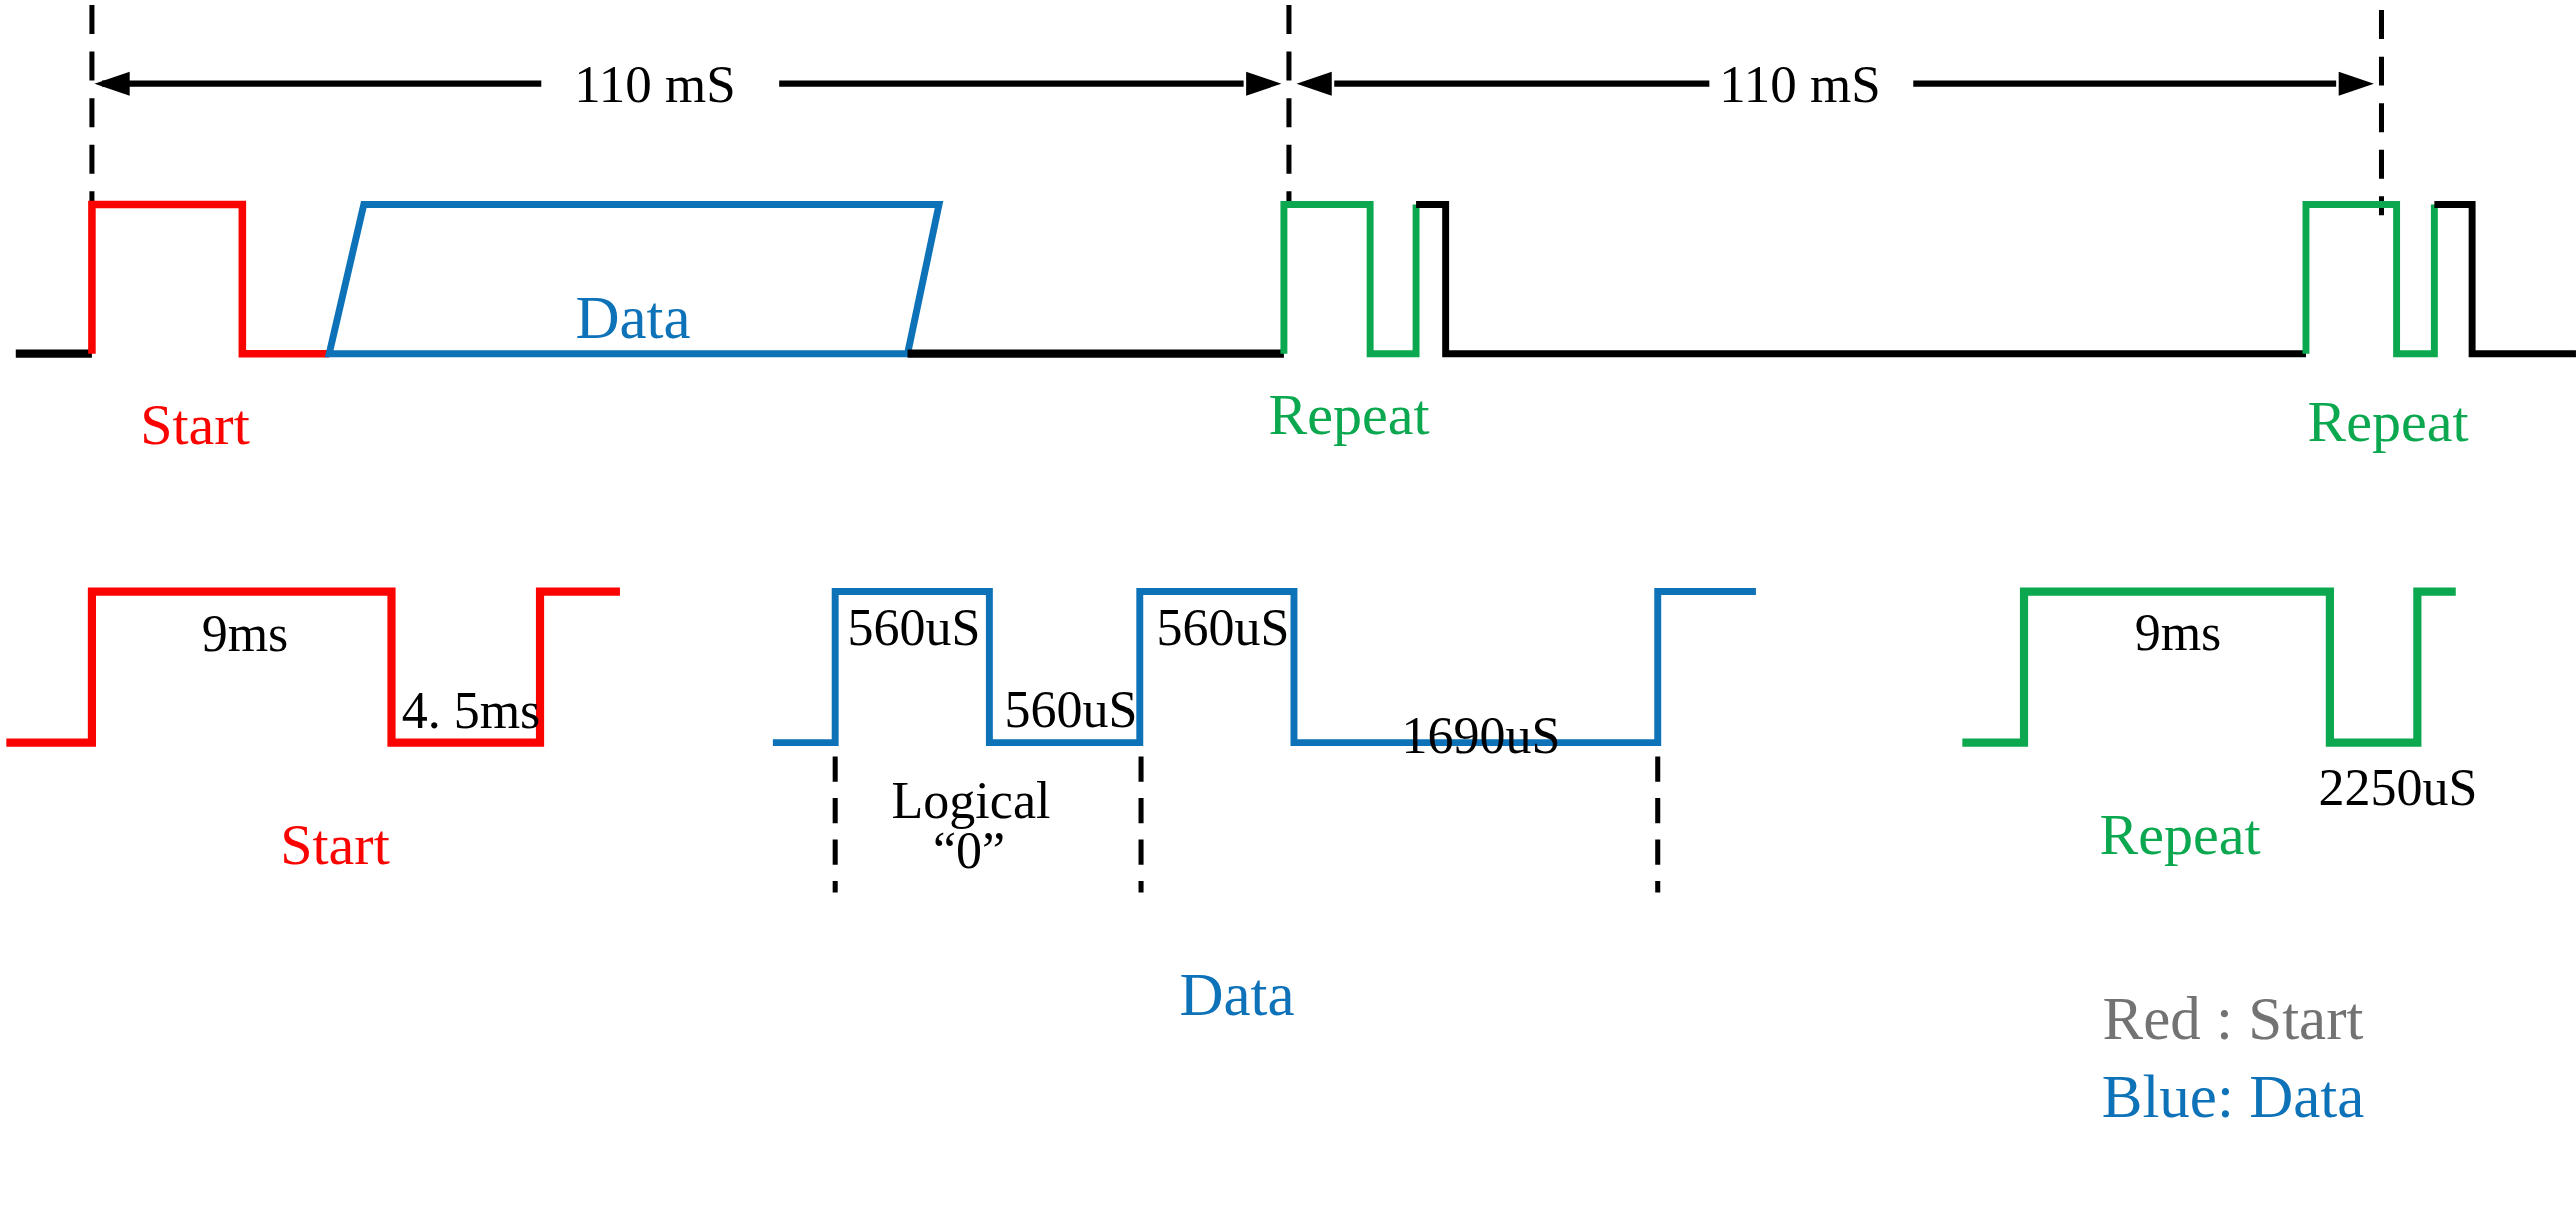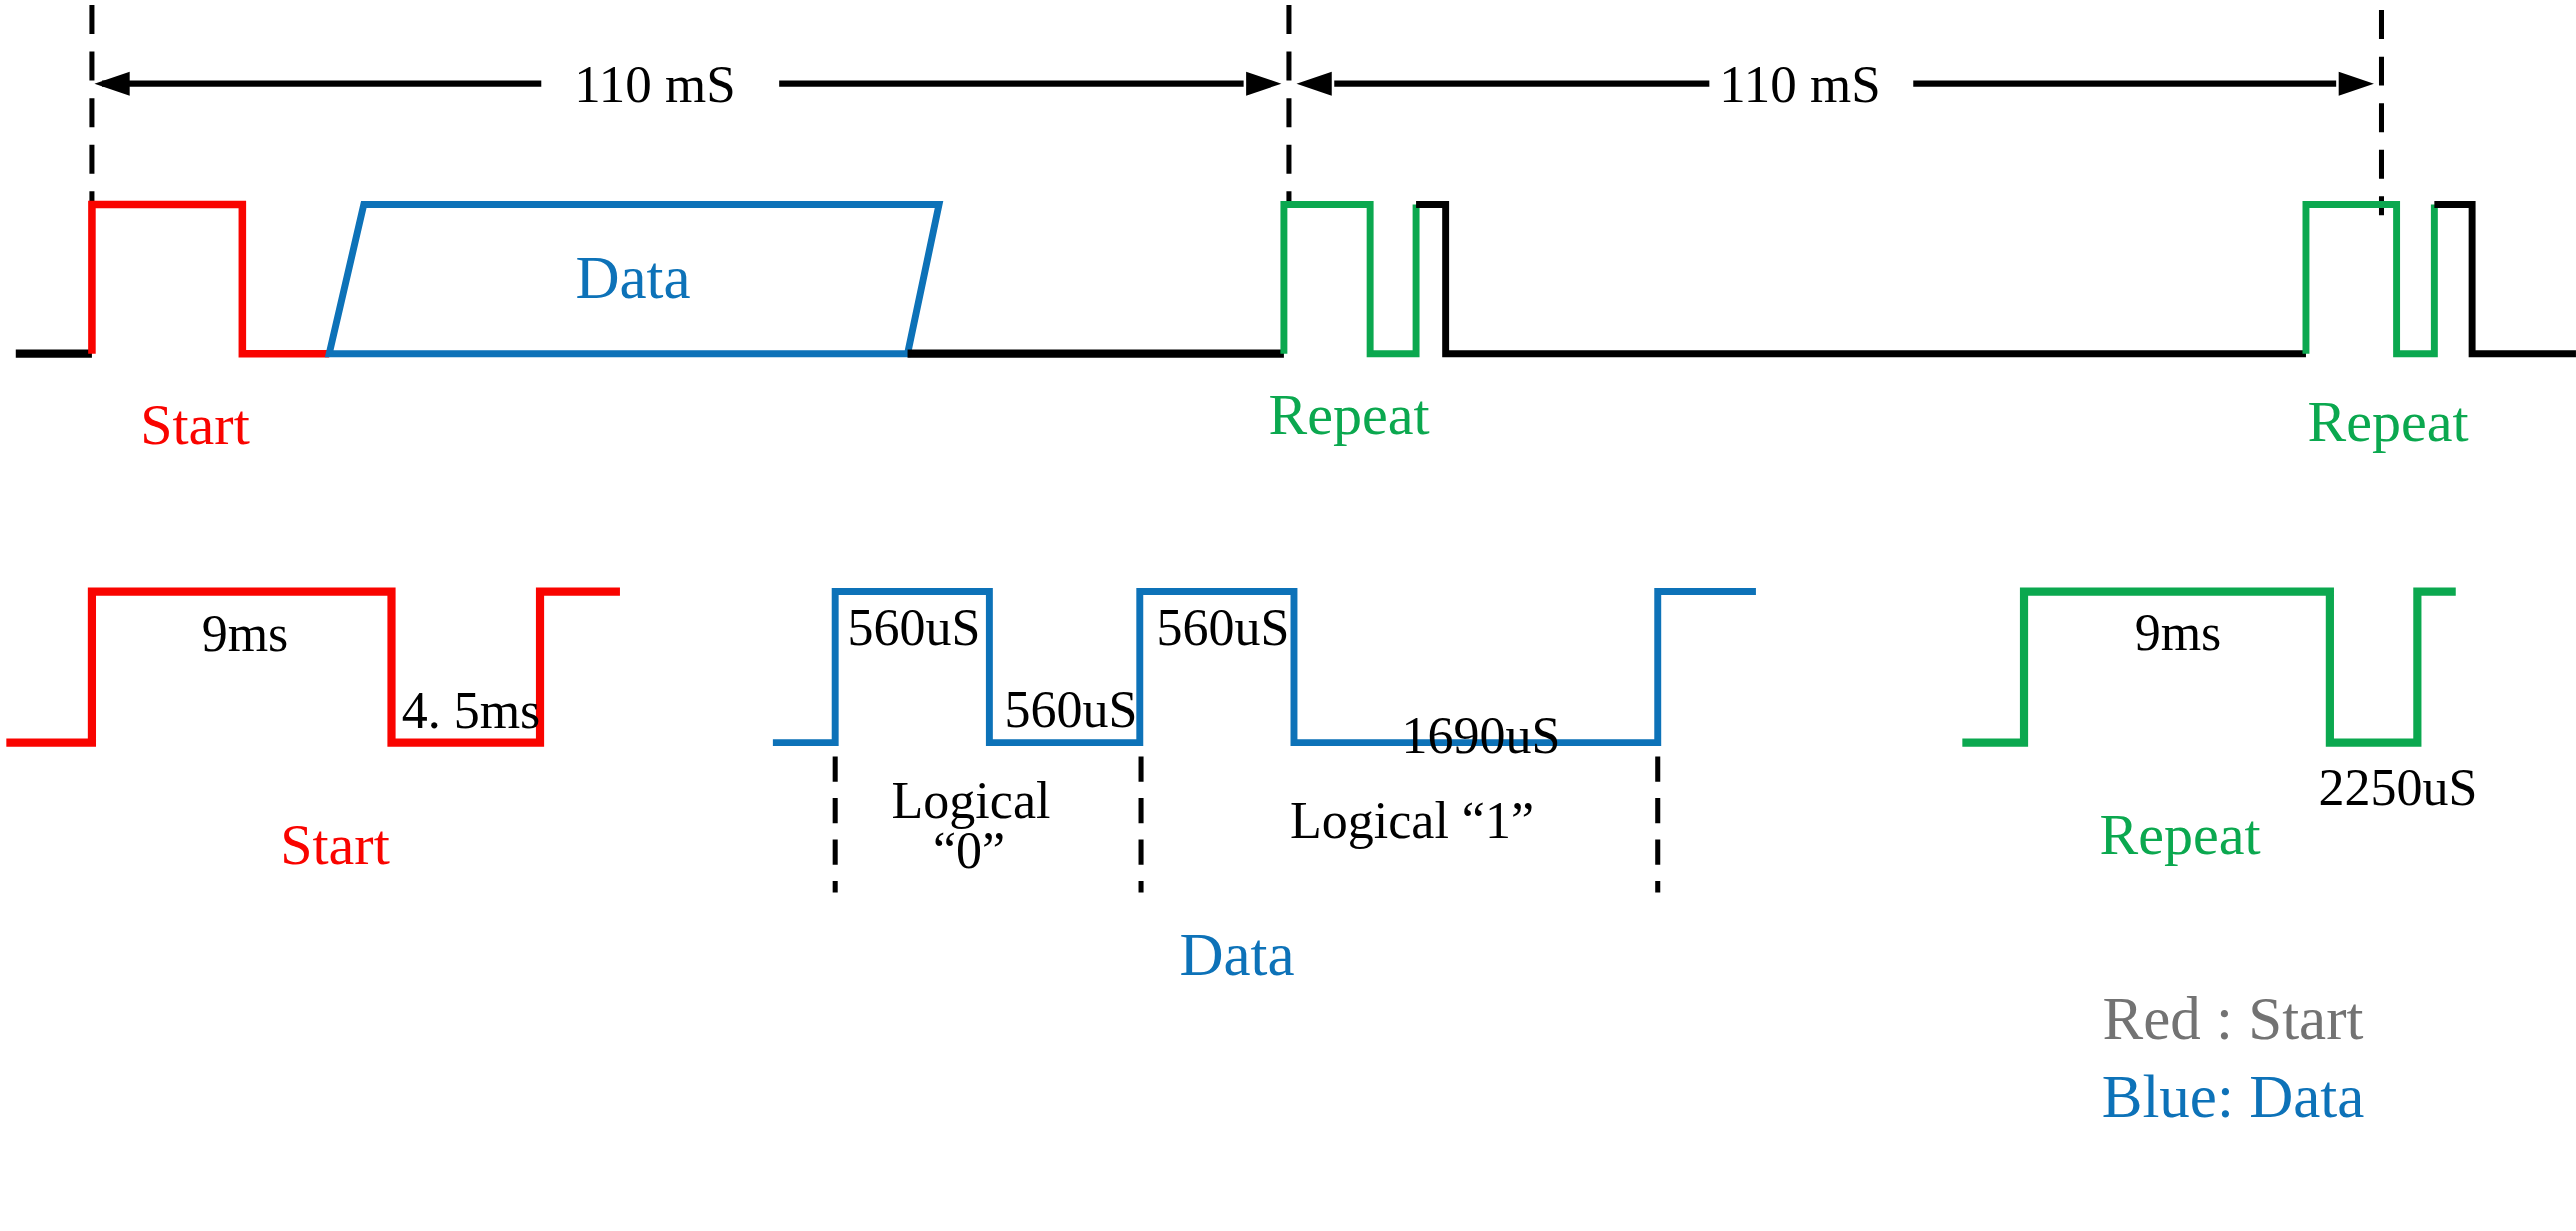--- a/index.html
+++ b/index.html
@@ -20,21 +20,21 @@
   .lbl {
     position: absolute;
     transform: translate(-50%, -50%);
     white-space: nowrap;
     color: #000000;
     line-height: 1;
   }
   .fs-detail { font-size: 52px; }
   .fs-dim    { font-size: 53px; }
   .fs-name   { font-size: 58px; }
-  .fs-big    { font-size: 61px; }
+  .fs-big    { font-size: 61px; margin-top: 40px; }
   .fmt-line {
     position: absolute;
     left: 126px;
     top: 1109px;
     transform: translateY(-50%);
     font-size: 61px;
     white-space: nowrap;
     color: #000000;
     line-height: 1;
   }
@@ -102,21 +102,20 @@
   <div class="lbl fs-detail" style="left:245px; top:634px;">9ms</div>
   <div class="lbl fs-detail" style="left:471px; top:711px;">4. 5ms</div>
   <div class="lbl fs-name" style="left: 335px; top: 845px; color: rgb(249, 4, 0);">Start</div>
 
   <div class="lbl fs-detail" style="left:914px; top:628px;">560uS</div>
   <div class="lbl fs-detail" style="left:1071px; top:710px;">560uS</div>
   <div class="lbl fs-detail" style="left:1223px; top:628px;">560uS</div>
   <div class="lbl fs-detail" style="left:1481px; top:736px;">1690uS</div>
   <div class="lbl fs-detail" style="left:971px; top:801px;">Logical</div>
   <div class="lbl fs-detail" style="left:969px; top:851px;">“0”</div>
-  <div class="lbl fs-detail" style="left:1412px; top:821px;">Logical  “1”</div>
   <div class="lbl fs-big" style="left: 1237px; top: 954px; color: rgb(13, 114, 184);">Data</div>
 
   <div class="lbl fs-detail" style="left:2178px; top:633px;">9ms</div>
   <div class="lbl fs-detail" style="left:2398px; top:788px;">2250uS</div>
   <div class="lbl fs-name" style="left: 2180px; top: 835px; color: rgb(11, 168, 79);">Repeat</div>
 
 
   <div class="legend-line" style="left: 2233px; top: 1018px; color: #737373;">Red : Start</div>
   <div class="legend-line" style="left: 2233px; top: 1096px; color: rgb(13, 114, 184);">Blue: Data</div>
 

